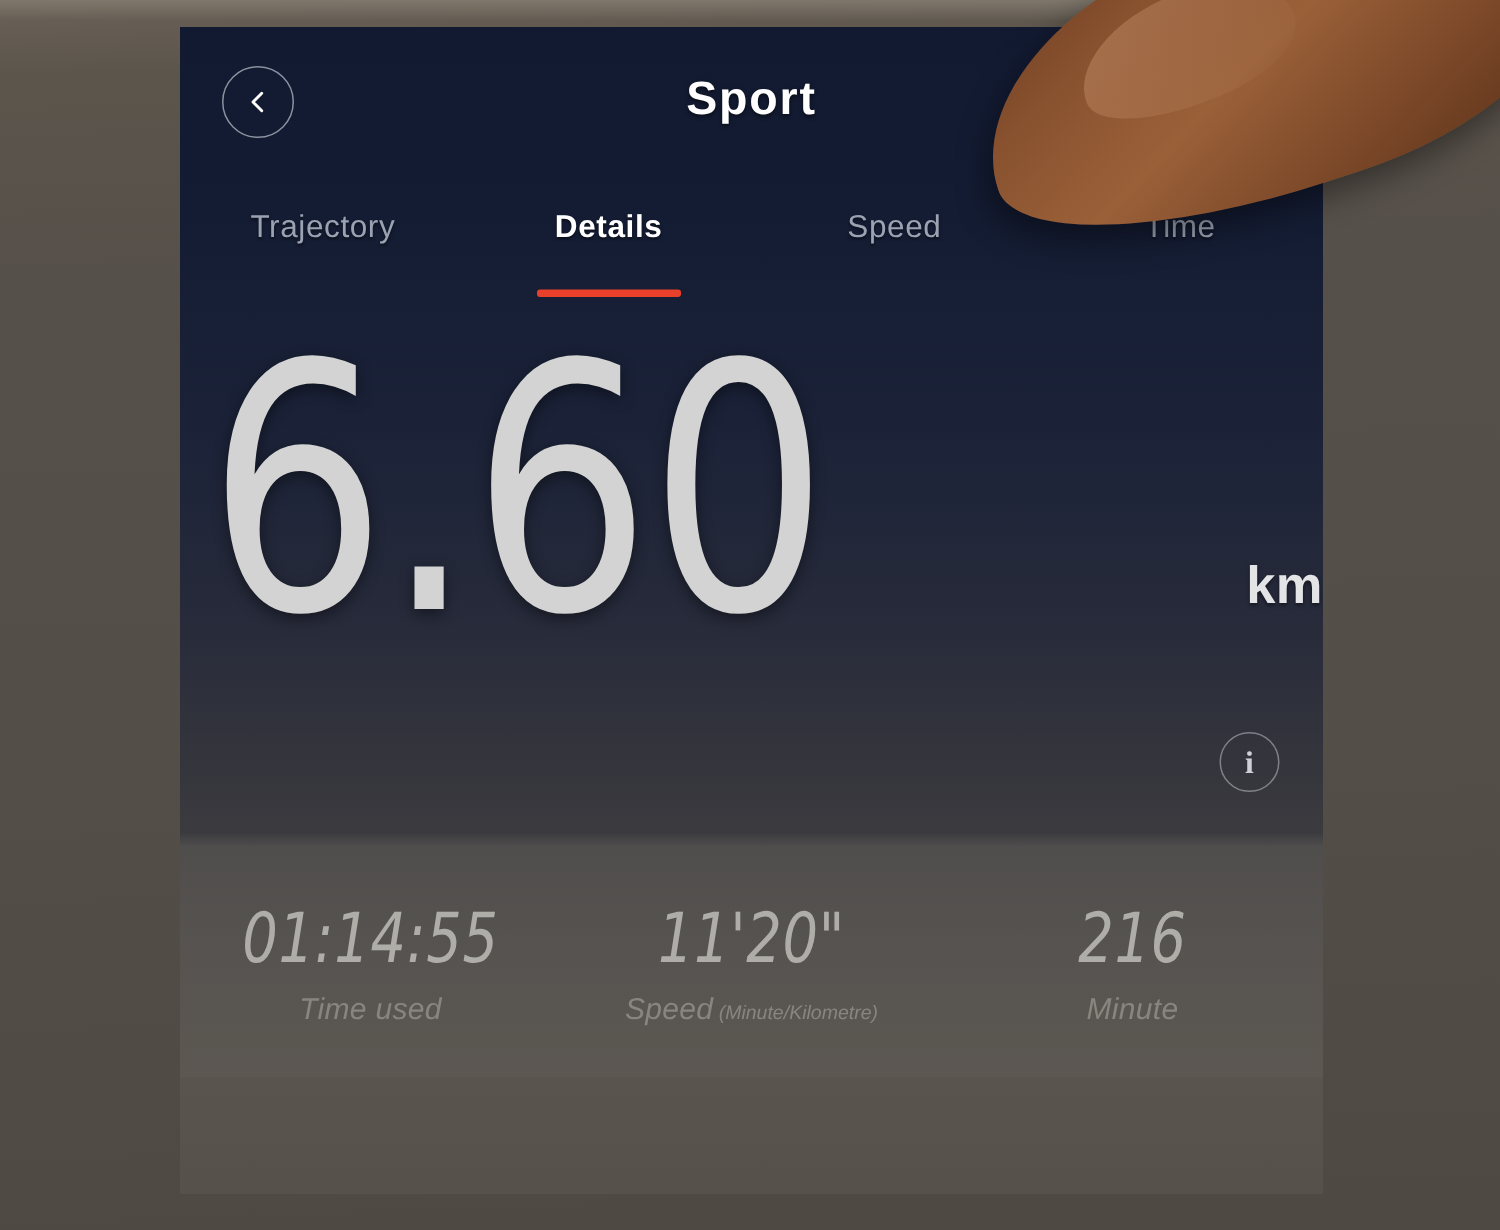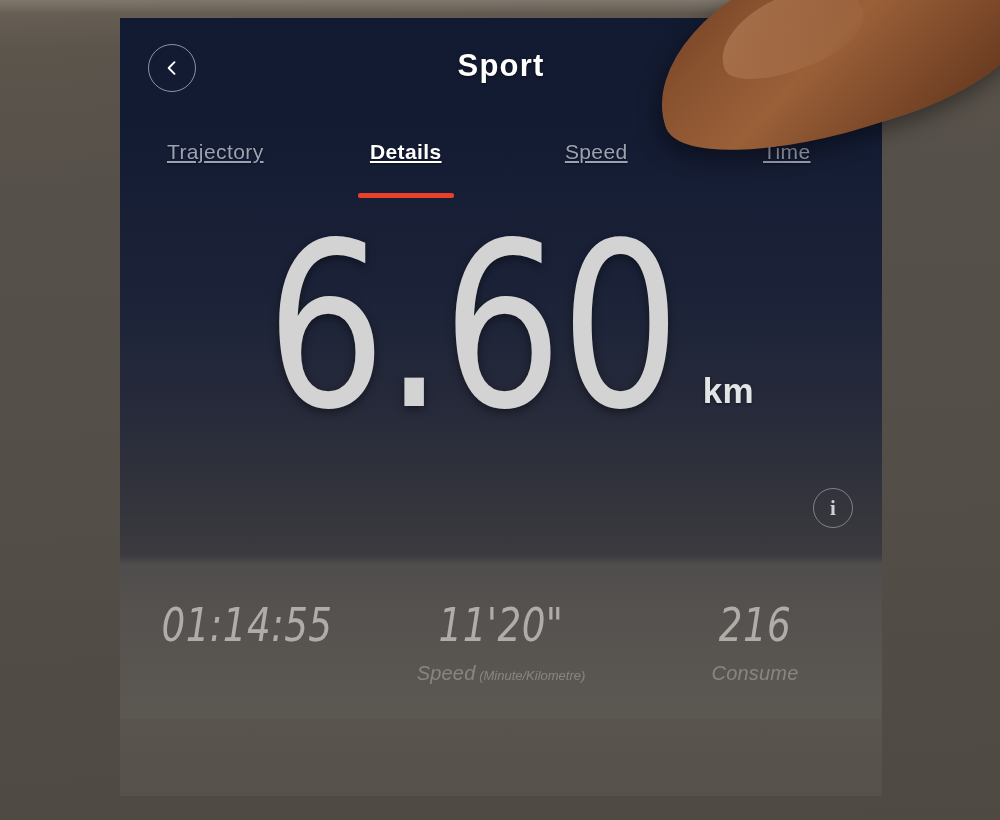--- a/index.html
+++ b/index.html
@@ -102,42 +102,41 @@
   .tab {
     flex:1;
     position:relative;
     display:flex; flex-direction:column;
     align-items:center;
   }
   .tab-label {
     font-size:21px; letter-spacing:.4px;
     color:#9ba2b2; font-weight:400;
     text-shadow:0 1px 2px rgba(0,0,0,.5);
-    text-decoration:underline;
   }
   .tab.active .tab-label {
     color:#ffffff; font-weight:700;
   }
   .tab-underline {
     position:absolute; bottom:6px;
     width:96px; height:5px; border-radius:2px;
     background:#e8402a;
     opacity:0;
   }
   .tab.active .tab-underline { opacity:1; }
 
   
   #hero {
     position:absolute; left:0; top:205px;
     width:762px; height:240px;
   }
   #hero-row {
     position:relative;
     width:762px;
-    display:flex; align-items:flex-end; justify-content:center;
+    display:flex; align-items:flex-end; justify-content:space-between;
   }
   #distance-value {
     font-family:"DejaVu Sans Condensed","Liberation Sans", sans-serif;
     font-size:228px;
     font-weight:300;
     line-height:.92;
     letter-spacing:-2px;
     color:#d2d3d2;
     text-shadow:0 3px 10px rgba(0,0,0,.45);
     transform:scaleX(.92);
@@ -279,31 +278,34 @@
 
     <div id="info-button">
       <span>i</span>
     </div>
 
     <div id="lower-haze"></div>
 
     <div id="stats">
       <div class="stat">
         <div class="stat-value">01:14:55</div>
+        <div class="stat-label">
+          <span>Time used</span><span class="sub"></span>
+        </div>
       </div>
       <div class="stat">
         <div class="stat-value">11'20"</div>
         <div class="stat-label">
           <span>Speed</span><span class="sub"> (Minute/Kilometre)</span>
         </div>
       </div>
       <div class="stat">
         <div class="stat-value">216</div>
         <div class="stat-label">
-          <span>Consume</span><span class="sub"></span>
+          <span>Minute</span><span class="sub"></span>
         </div>
       </div>
     </div>
 
     <div id="bottom-wash"></div>
   </div>
 
   <div id="finger"></div>
   <div id="finger-nail"></div>
 

